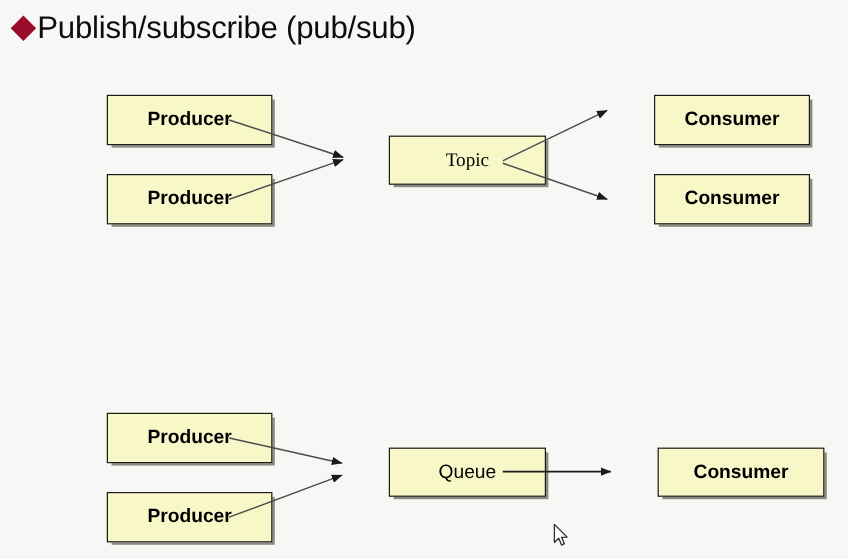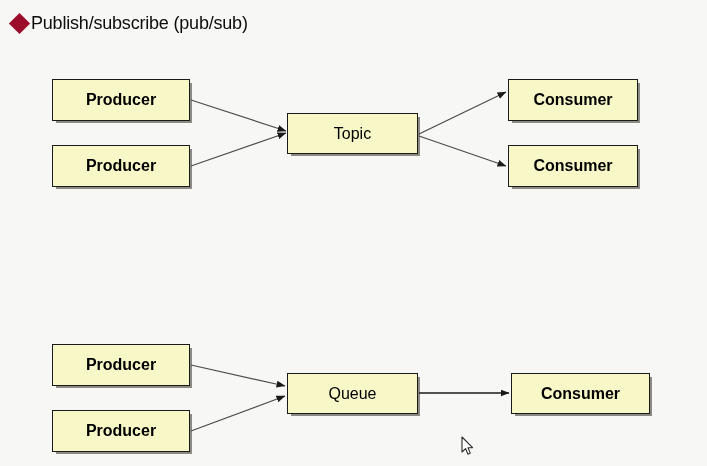--- a/index.html
+++ b/index.html
@@ -29,39 +29,40 @@
   }
   .bullet-diamond {
     width: 15px;
     height: 15px;
     background: #9c0c2b;
     transform: rotate(45deg);
     margin-right: 4px;
     flex: 0 0 auto;
   }
   .heading-text {
-    font-size: 18px;
+    font-size: 26px;
     line-height: 26px;
     color: #0d0d0d;
     font-weight: normal;
     letter-spacing: -0.2px;
   }
   #heading-pubsub { left: 12px; top: 10px; }
   #heading-ptp    { left: 12px; top: 258px; }
 
   
   .node-box {
     position: absolute;
     background: #f7f7c8;
     border: 1.3px solid #1a1a1a;
     box-shadow: 3px 3px 0 -1px rgba(120,120,112,0.85);
     display: flex;
     align-items: center;
     justify-content: center;
     box-sizing: border-box;
+    margin-left: 37px;
   }
   .node-label {
     font-size: 16px;
     color: #000000;
     line-height: 16px;
   }
   .node-label.bold { font-weight: bold; }
   .node-label.regular { font-weight: normal; }
 
   
@@ -94,21 +95,21 @@
   </div>
 
   <div class="node-box" style="left:52px; top:79px; width:138px; height:42px;">
     <span class="node-label bold">Producer</span>
   </div>
 
   <div class="node-box" style="left:52px; top:145px; width:138px; height:42px;">
     <span class="node-label bold">Producer</span>
   </div>
 
-  <div class="node-box" style="left:287px; top:113px; width:131px; height:41px;">
+  <div class="node-box" style="left:287px; top:113px; width:131px; height:41px;font-family:Liberation Serif, serif;">
     <span class="node-label regular">Topic</span>
   </div>
 
   <div class="node-box" style="left:508px; top:79px; width:130px; height:42px;">
     <span class="node-label bold">Consumer</span>
   </div>
 
   <div class="node-box" style="left:508px; top:145px; width:130px; height:42px;">
     <span class="node-label bold">Consumer</span>
   </div>

